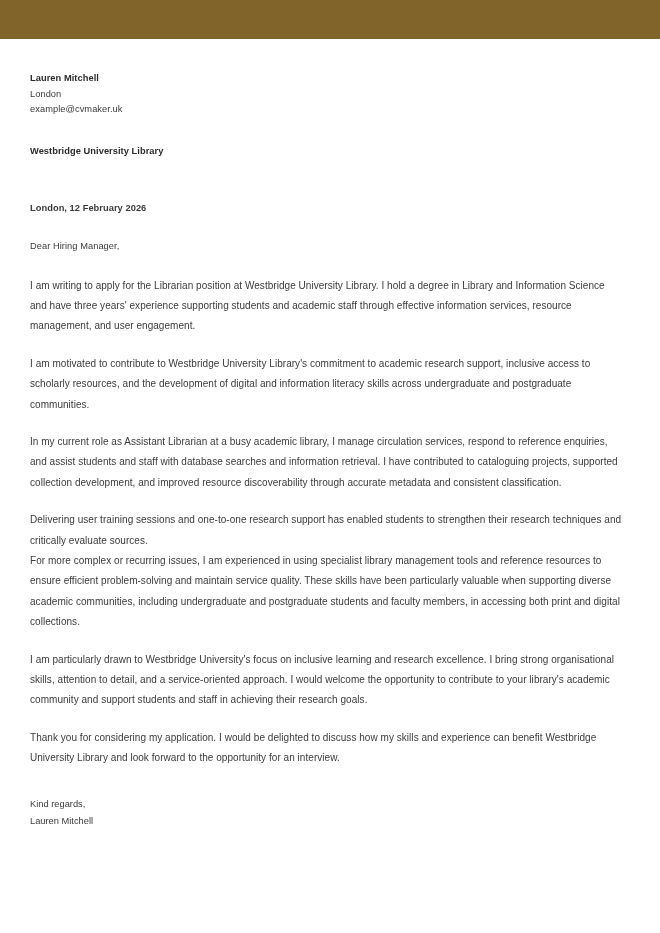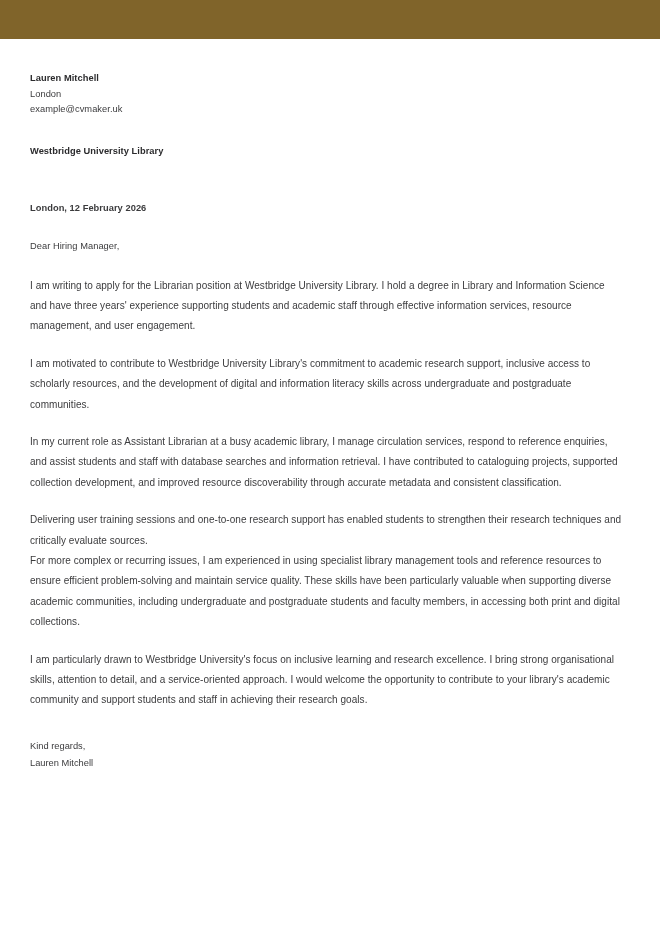--- a/index.html
+++ b/index.html
@@ -117,20 +117,21 @@
 
     <p class="para">In my current role as Assistant Librarian at a busy academic library, I manage circulation services, respond to reference enquiries, and assist students and staff with database searches and information retrieval. I have contributed to cataloguing projects, supported collection development, and improved resource discoverability through accurate metadata and consistent classification.</p>
 
     <p class="para">
       <span>Delivering user training sessions and one-to-one research support has enabled students to strengthen their research techniques and critically evaluate sources.</span><br>
       <span>For more complex or recurring issues, I am experienced in using specialist library management tools and reference resources to ensure efficient problem-solving and maintain service quality. These skills have been particularly valuable when supporting diverse academic communities, including undergraduate and postgraduate students and faculty members, in accessing both print and digital collections.</span>
     </p>
 
     <p class="para">I am particularly drawn to Westbridge University's focus on inclusive learning and research excellence. I bring strong organisational skills, attention to detail, and a service-oriented approach. I would welcome the opportunity to contribute to your library's academic community and support students and staff in achieving their research goals.</p>
 
+    <p class="para">Thank you for considering my application. I would be delighted to discuss how my skills and experience can benefit Westbridge University Library and look forward to the opportunity for an interview.</p>
 
     <div class="block closing-block">
       <div class="closing-line">Kind regards,</div>
       <div class="closing-line">Lauren Mitchell</div>
     </div>
 
   </div>
 </div>
 
 </body></html>

